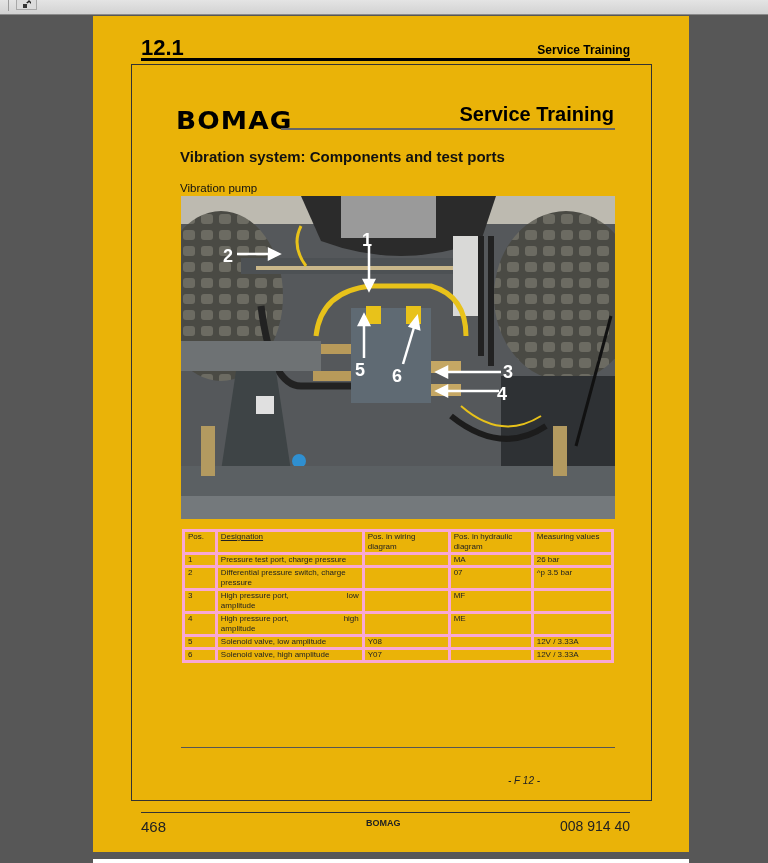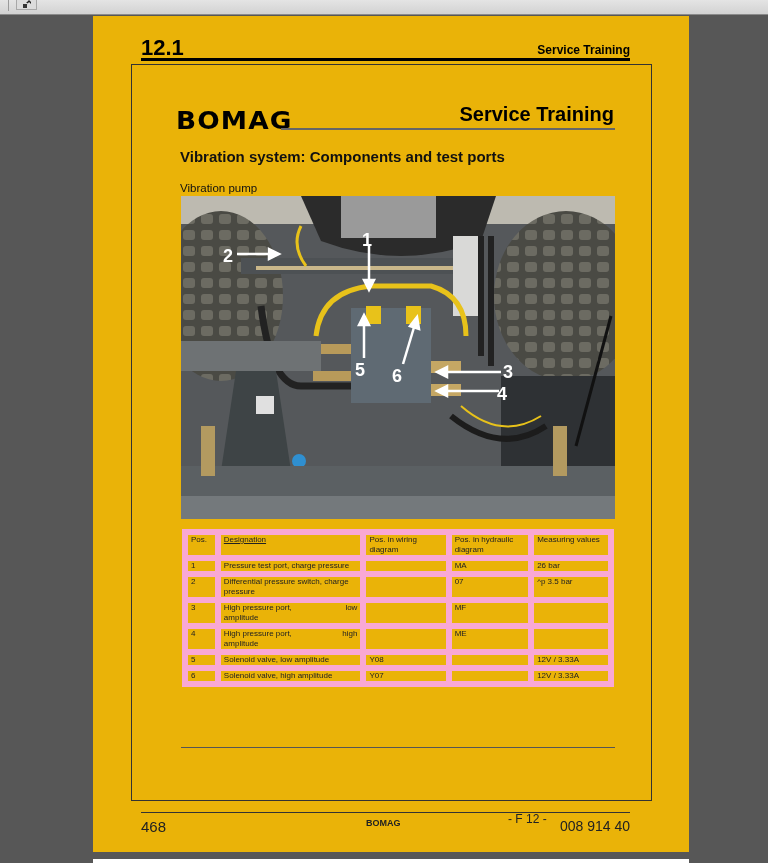--- a/index.html
+++ b/index.html
@@ -50,30 +50,30 @@
     position: absolute; left: 49px; top: 131px; width: 434px; height: 323px; overflow: hidden;
     background: #3c3f42;
   }
   .photo svg { display: block; }
 
   table.spec {
     position: absolute; left: 50px; top: 464px; width: 432px; border-collapse: collapse;
     font-size: 8px; color: #222;
   }
   table.spec td, table.spec th {
-    border: 6px solid #f9a8d4; padding: 0 3px; vertical-align: top; text-align: left; font-weight: normal;
+    border: 3px solid #f9a8d4; padding: 0 3px; vertical-align: top; text-align: left; font-weight: normal;
     line-height: 10px;
   }
   table.spec th { height: 20px; }
   table.spec tr.hdr-sep td { border-top: 2px solid #333; }
   .c1 { width: 33px; } .c2 { width: 149px; text-decoration: underline; } .c3 { width: 87px; } .c4 { width: 84px; } .c5 { width: 81px; }
   .just { display: flex; justify-content: space-between; }
 
   .bottom-rule { position: absolute; left: 49px; top: 682px; width: 434px; height: 1px; background: #555; }
-  .page-ref { position: absolute; left: 376px; top: 747px; font-size: 12px; color: #222; }
+  .page-ref { position: absolute; left: 376px; top: 710px; font-size: 10px; color: #222; font-style: italic; }
 
   .footer-rule { position: absolute; left: 48px; top: 796px; width: 489px; height: 1px; background: #333; }
   .footer-left { position: absolute; left: 48px; top: 802px; font-size: 15px; color: #222; }
   .footer-center { position: absolute; left: 273px; top: 802px; font-size: 9px; font-weight: bold; color: #222; }
   .footer-right { position: absolute; right: 59px; top: 802px; font-size: 14px; color: #222; }
 
   .callout { font-family: "Liberation Sans", sans-serif; font-weight: bold; font-size: 18px; fill: #fff; }
 </style>
 </head>
 <body>

